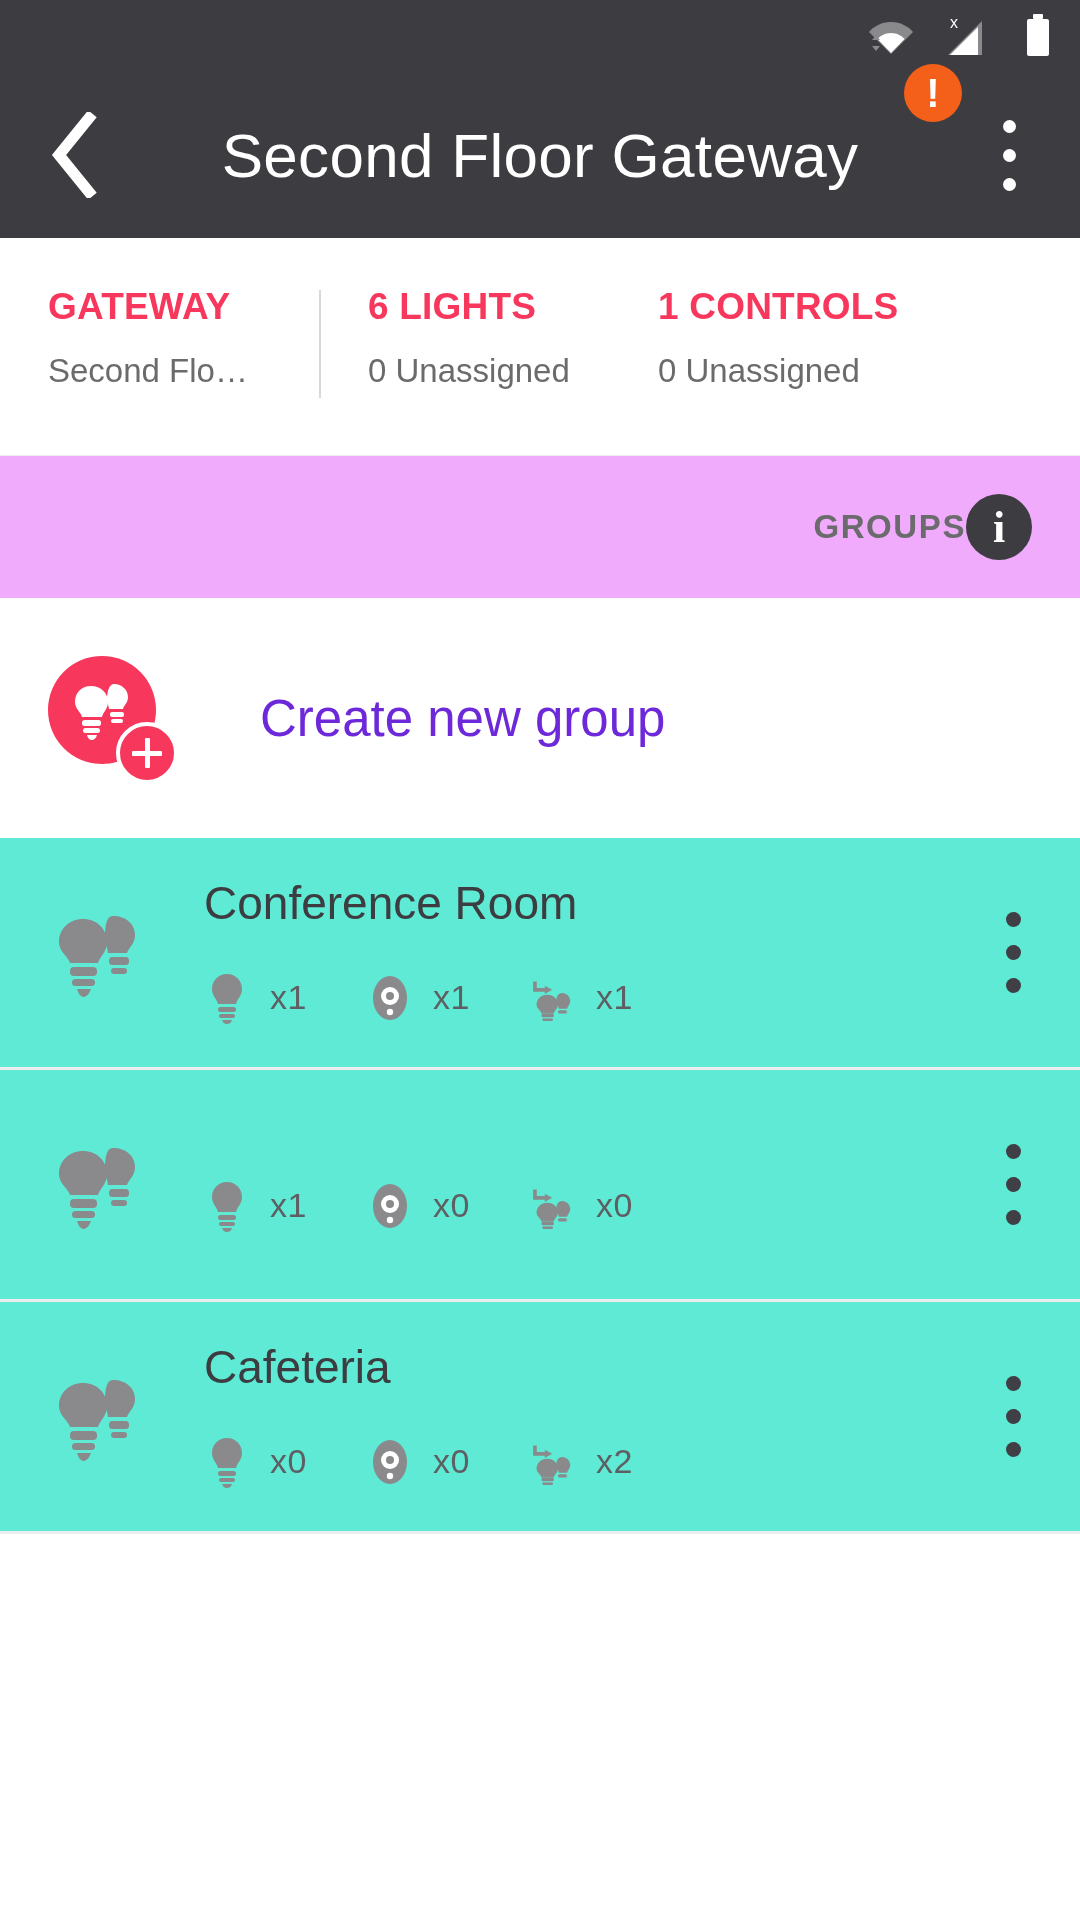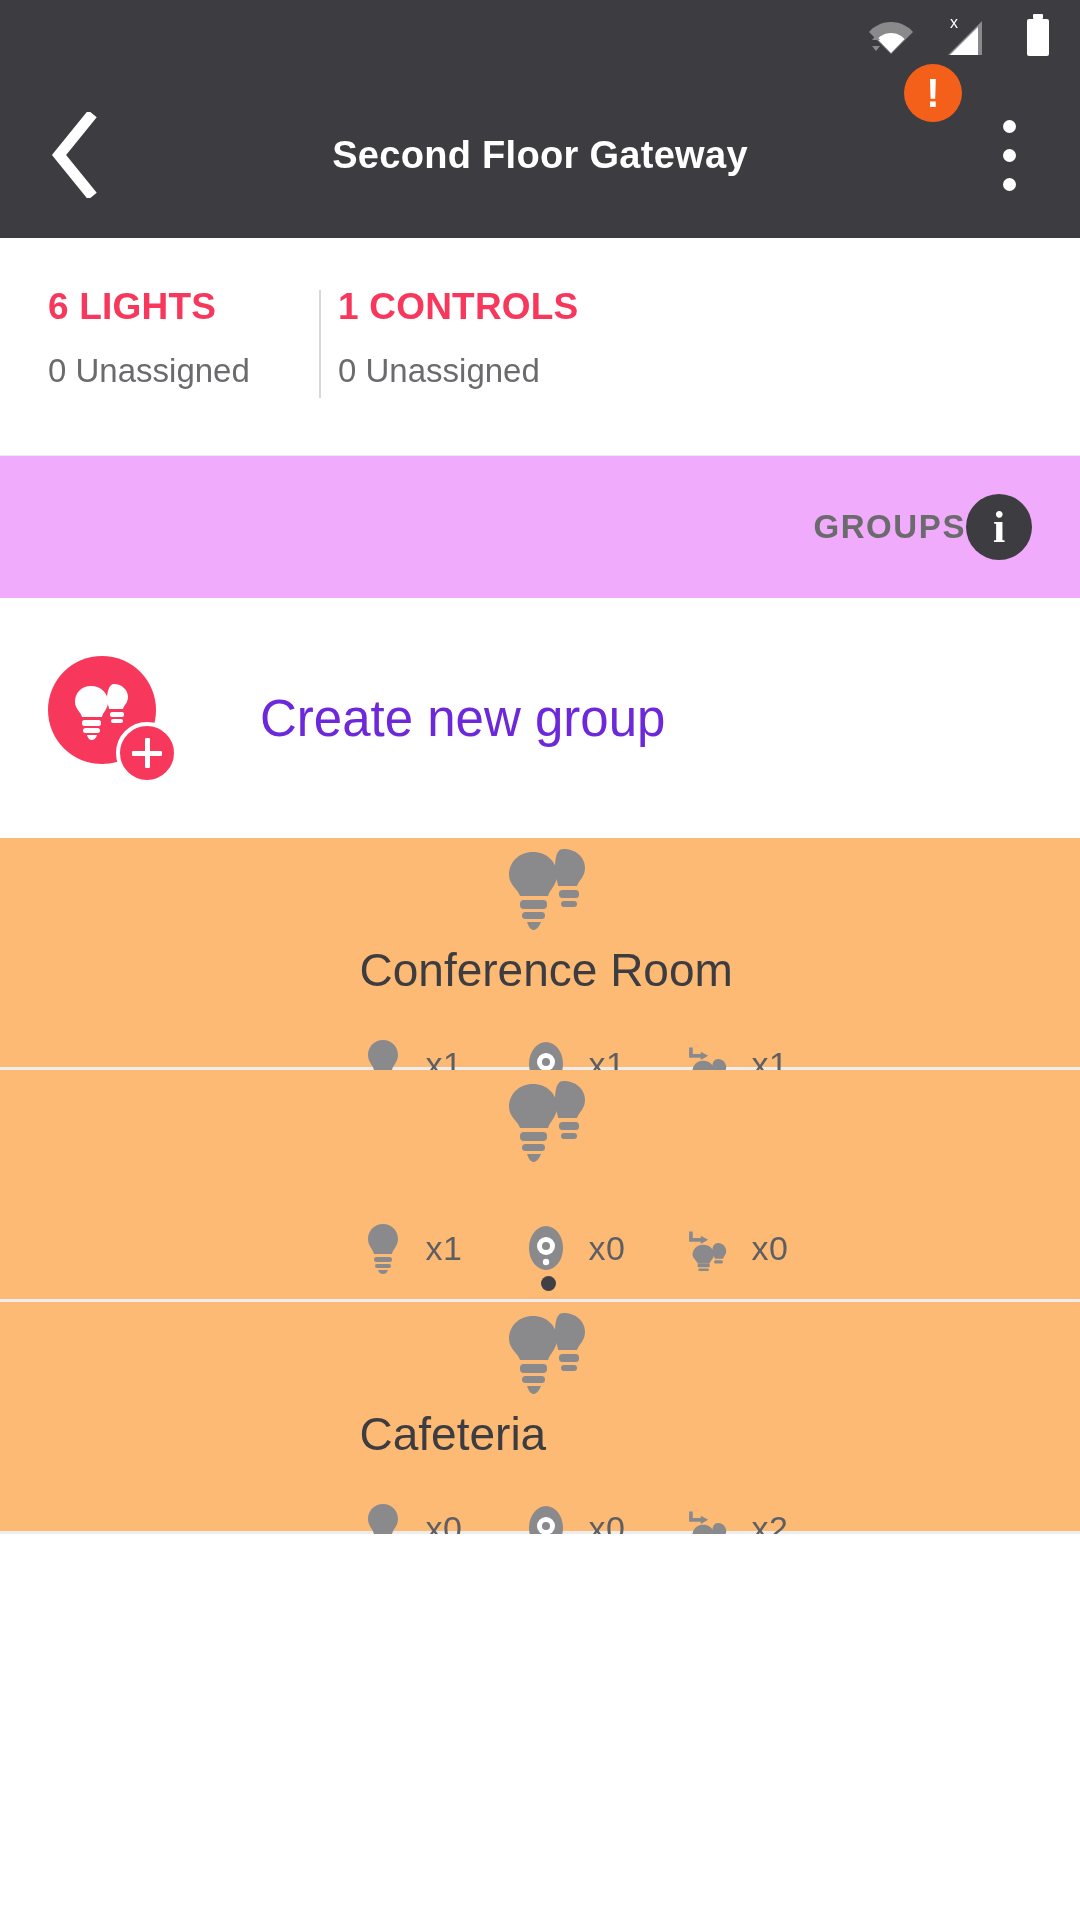--- a/index.html
+++ b/index.html
@@ -25,21 +25,21 @@
     display:flex; align-items:center;
   }
   .back-btn{
     width:120px; height:120px; margin-left:14px;
     display:flex; align-items:center; justify-content:center;
     cursor:pointer;
   }
   .appbar-title{
     position:absolute; left:0; right:0; top:0; bottom:0;
     display:flex; align-items:center; justify-content:center;
-    color:#ffffff; font-size:38px; font-weight:700;
+    color:#ffffff; font-size:62px; font-weight:400;
     letter-spacing:.3px; pointer-events:none;
   }
   .warn-badge{
     position:absolute; right:118px; top:-8px;
     width:58px; height:58px; border-radius:50%;
     background:#f4601a;
     display:flex; align-items:center; justify-content:center;
     color:#ffffff; font-size:40px; font-weight:bold; line-height:1;
     cursor:pointer;
   }
@@ -116,25 +116,24 @@
   .plus-badge:after{
     content:""; position:absolute; width:5px; height:30px;
     background:#ffffff; border-radius:1px;
   }
   .create-label{
     margin-left:88px; color:#6d28d9; font-size:51px; font-weight:400;
   }
 
   
   .group-row{
-    height:232px; background:#fdba74;
+    height:232px; background:#5eead4;
     display:flex; align-items:center; padding:0 28px 0 44px;
     border-bottom:3px solid #ededed;
     cursor:pointer;
-    flex-direction:column;
   }
   .row-bulbs{ width:108px; display:flex; justify-content:center; flex:0 0 108px; }
   .row-body{ flex:1; margin-left:52px; }
   .row-title{
     color:#3c3c41; font-size:46px; font-weight:400; line-height:1.05;
   }
   .row-counts{
     margin-top:22px; display:flex; align-items:center;
   }
   .count{ display:flex; align-items:center;margin-top:20px; }
@@ -195,20 +194,24 @@
       <span>!</span>
     </div>
     <div class="overflow-appbar">
       <i></i>
       <i></i>
       <i></i>
     </div>
   </div>
 
   <div class="stats">
+    <div class="stat c1">
+      <div class="stat-title">GATEWAY</div>
+      <div class="stat-sub">Second Flo…</div>
+    </div>
     <div class="divider-v"></div>
     <div class="stat c2">
       <div class="stat-title">6 LIGHTS</div>
       <div class="stat-sub">0 Unassigned</div>
     </div>
     <div class="stat c3">
       <div class="stat-title">1 CONTROLS</div>
       <div class="stat-sub">0 Unassigned</div>
     </div>
   </div>

